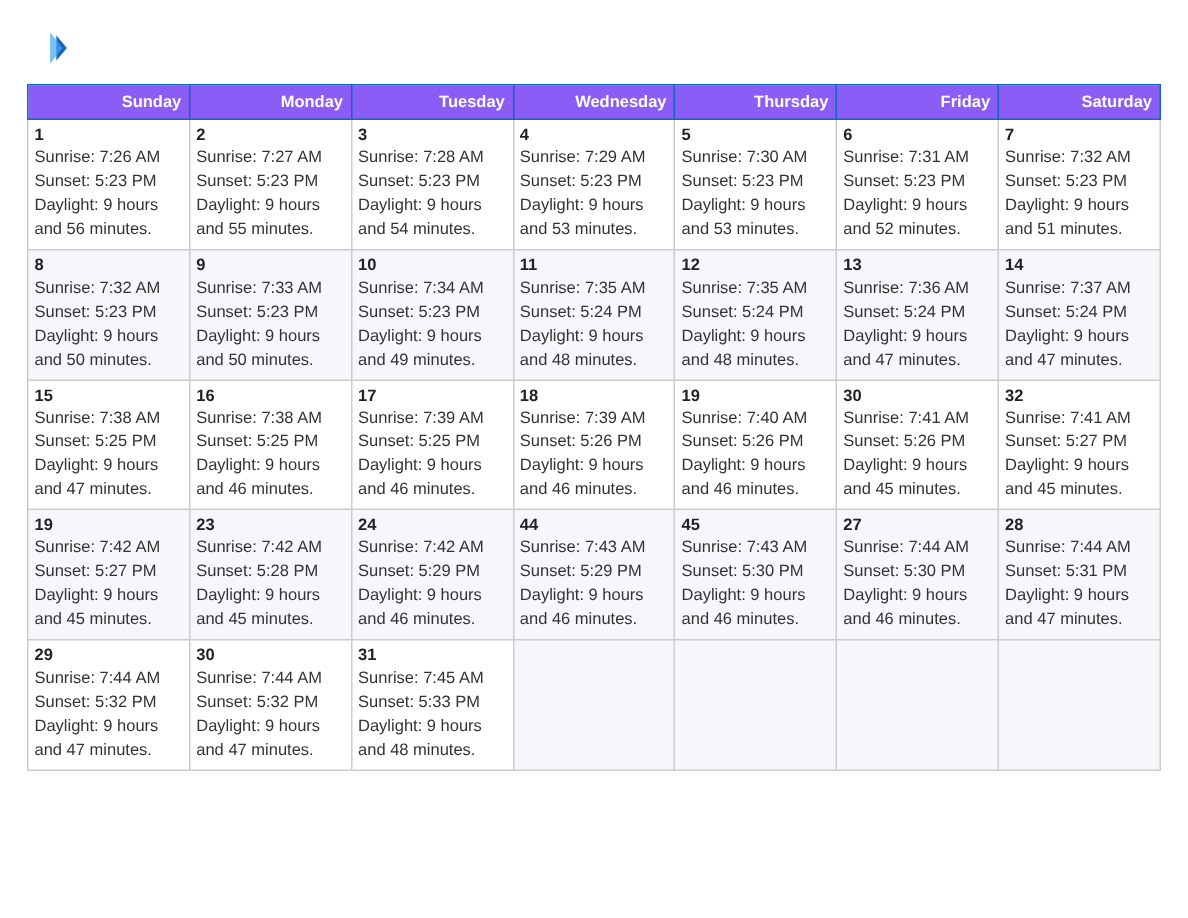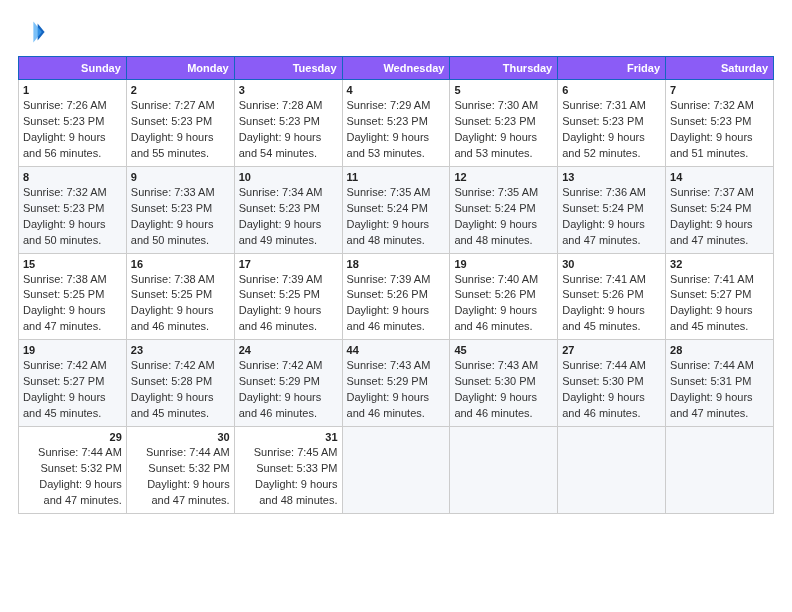--- a/index.html
+++ b/index.html
@@ -85,21 +85,20 @@
     .day-detail {
       color: #333;
       font-size: 11px;
       line-height: 1.45;
     }
     .empty-cell {
       background: #f5f7fa !important;
     }
     .last-row td {
       height: 68px;
-      text-align: right;
     }
   </style>
 </head>
 <body>
 
 <div class="page">
   <div class="header">
     <div class="logo">
       <svg class="logo-icon" viewBox="0 0 40 40">
         <polygon points="28,8 38,20 28,32" fill="#1565c0"></polygon>

